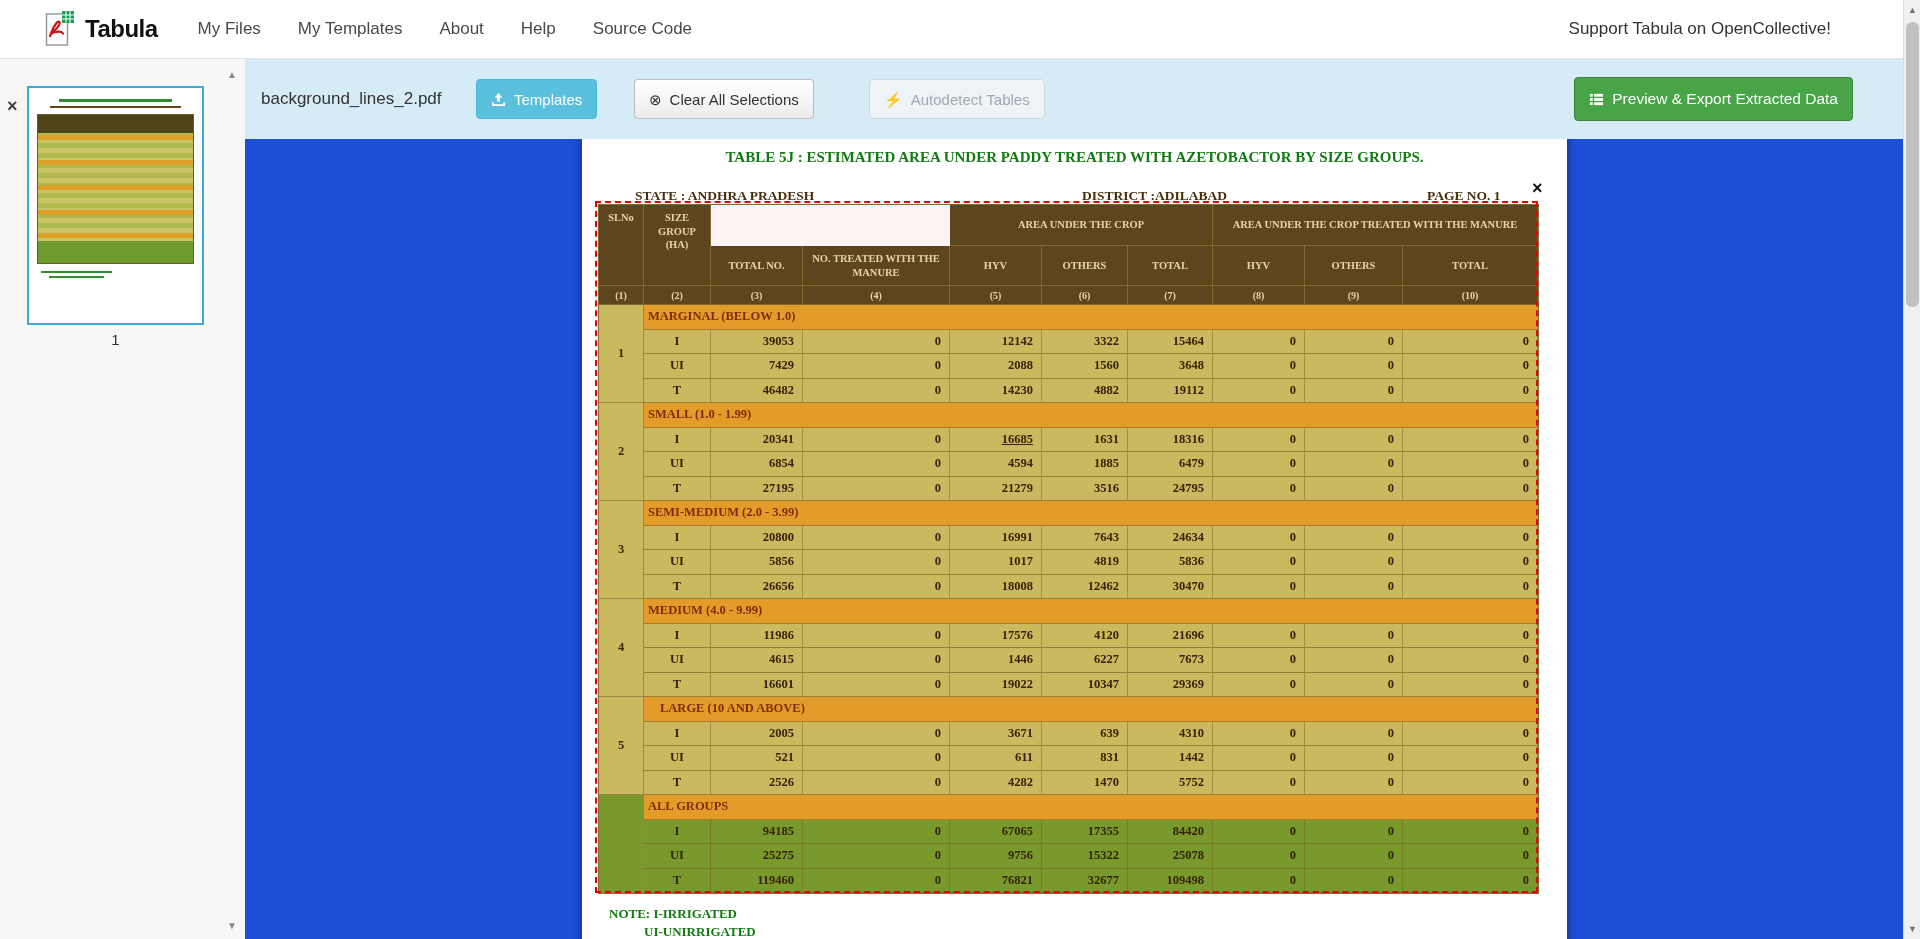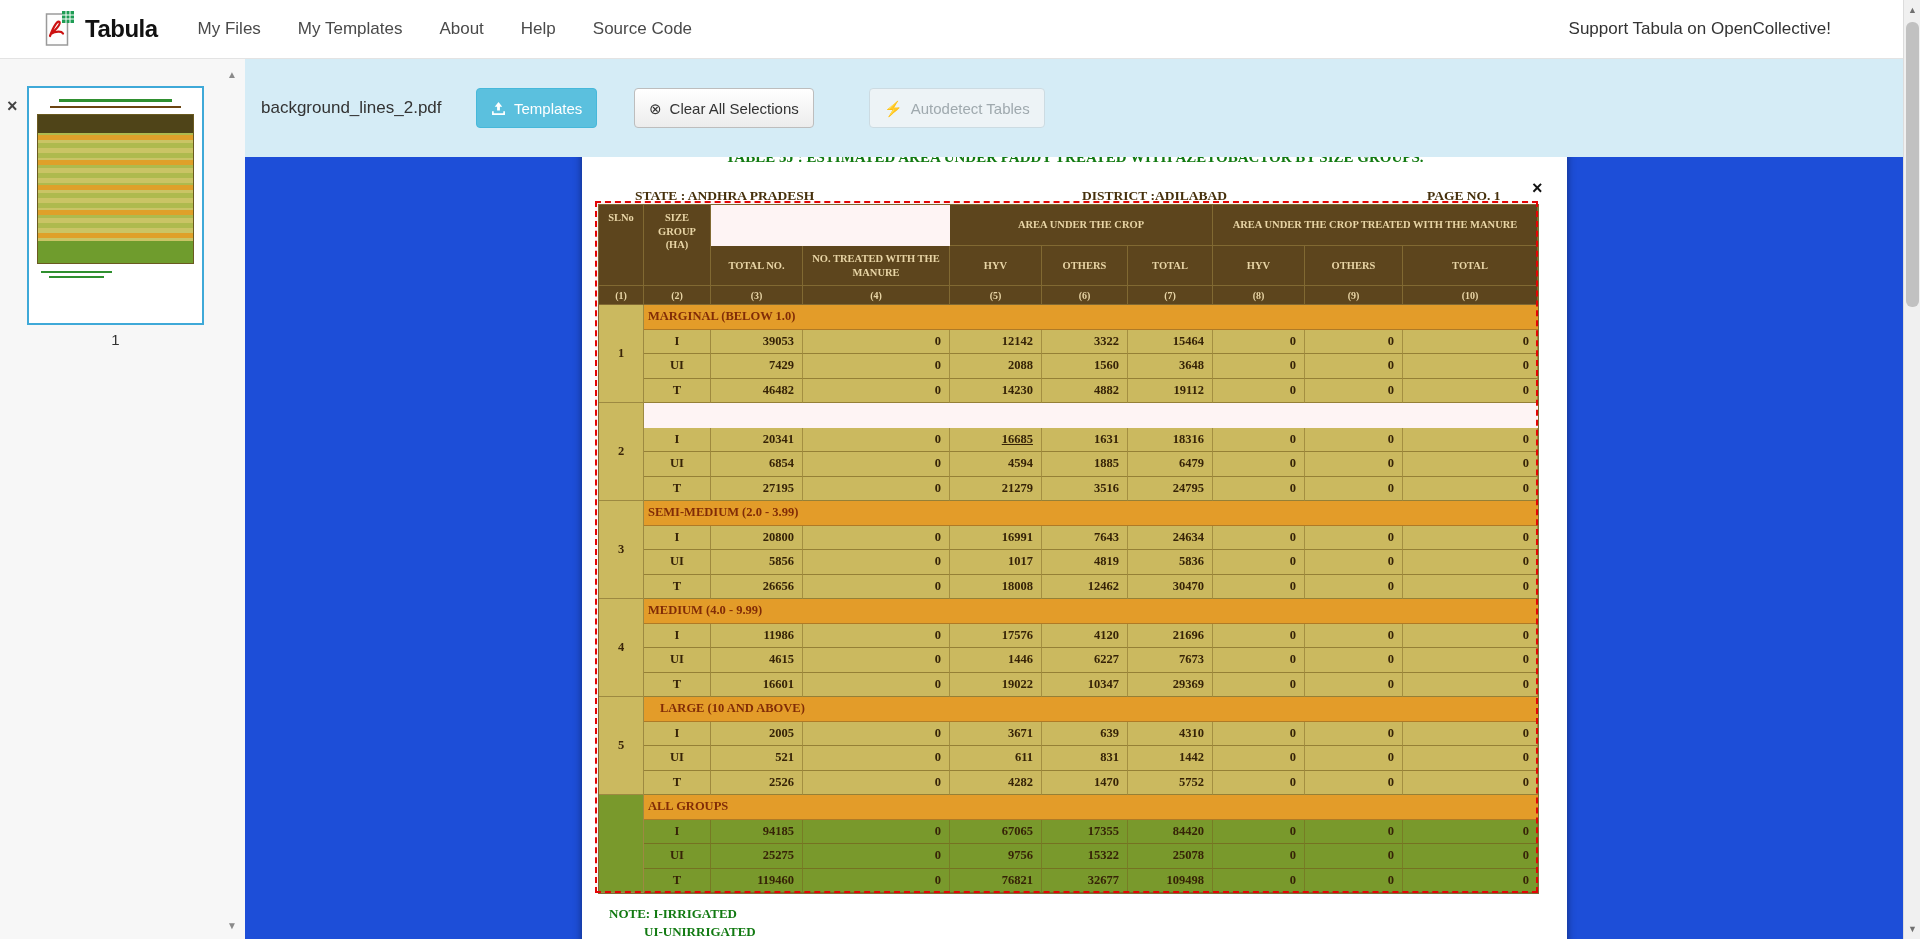--- a/index.html
+++ b/index.html
@@ -10,21 +10,21 @@
   
   .navbar { position:absolute; left:0; top:0; width:1920px; height:59px; background:#fff;
             border-bottom:1px solid #e3e3e3; display:flex; align-items:center; padding-left:45px; z-index:30; }
   .brand { display:flex; align-items:center; gap:10px; cursor:pointer; }
   .brand-title { font-size:24px; font-weight:bold; color:#111; letter-spacing:-0.5px; }
   .nav-menu { display:flex; gap:37px; margin-left:40px; }
   .nav-item { font-size:17px; color:#4a4a4a; cursor:pointer; }
   .support-link { position:absolute; right:89px; font-size:17px; color:#333; cursor:pointer; }
 
   
-  .toolbar { position:absolute; left:245px; top:59px; width:1658px; height:98px; background:#d5ecf6; z-index:20; }
+  .toolbar { position:absolute; left:245px; top:59px; width:1658px; height:80px; background:#d5ecf6; z-index:20; }
   .toolbar > * { position:absolute; top:50%; transform:translateY(-50%); }
   .doc-filename { left:16px; font-size:17px; color:#333; }
   .btn { display:inline-flex; align-items:center; gap:8px; border-radius:4px; font-size:15px;
          padding:0 14px; height:40px; cursor:pointer; border:1px solid transparent; white-space:nowrap; }
   .btn-templates { left:231px; background:#5bc0de; border-color:#46b8da; color:#fff; }
   .btn-clear { left:389px; background:linear-gradient(#ffffff,#ececec); border-color:#bdbdbd; color:#333; }
   .btn-autodetect { left:624px; background:#edf3f6; border-color:#ccdbe2; color:#9fa9ae; cursor:default; }
   .btn-export { right:50px; background:#47a447; border-color:#398439; color:#fff; height:44px; font-size:15.5px; }
   .glyph { font-size:15px; line-height:1; }
 
@@ -132,20 +132,33 @@
       </span>
       <span>Templates</span>
     </button>
     <button class="btn btn-clear">
       <span class="glyph">⊗</span>
       <span>Clear All Selections</span>
     </button>
     <button class="btn btn-autodetect">
       <span class="glyph">⚡</span>
       <span>Autodetect Tables</span>
+    </button>
+    <button class="btn btn-export">
+      <span>
+        <svg width="15" height="15" viewBox="0 0 16 16">
+            <rect x="1" y="2" width="3" height="3" fill="#fff"></rect>
+            <rect x="5.5" y="2" width="9.5" height="3" fill="#fff"></rect>
+            <rect x="1" y="6.5" width="3" height="3" fill="#fff"></rect>
+            <rect x="5.5" y="6.5" width="9.5" height="3" fill="#fff"></rect>
+            <rect x="1" y="11" width="3" height="3" fill="#fff"></rect>
+            <rect x="5.5" y="11" width="9.5" height="3" fill="#fff"></rect>
+          </svg>
+      </span>
+      <span>Preview &amp; Export Extracted Data</span>
     </button>
   </div>
 
   <aside class="sidebar">
     <span class="thumb-close">×</span>
     <div class="thumb">
       <div class="tt-line1"></div>
       <div class="tt-line2"></div>
       <div class="ttable">
         <div class="thead-strip"></div>
@@ -221,20 +234,21 @@
           <div class="rl" style="grid-area: 7 / 2;">T</div>
           <div class="num" style="grid-area: 7 / 3;">46482</div>
           <div class="num" style="grid-area: 7 / 4;">0</div>
           <div class="num" style="grid-area: 7 / 5;">14230</div>
           <div class="num" style="grid-area: 7 / 6;">4882</div>
           <div class="num" style="grid-area: 7 / 7;">19112</div>
           <div class="num" style="grid-area: 7 / 8;">0</div>
           <div class="num" style="grid-area: 7 / 9;">0</div>
           <div class="num" style="grid-area: 7 / 10;">0</div>
           <div class="sl" style="grid-area: 8 / 1 / span 4;">2</div>
+          <div class="band" style="grid-area: 8 / 2 / auto / span 9;">SMALL (1.0 - 1.99)</div>
           <div class="rl" style="grid-area: 9 / 2;">I</div>
           <div class="num" style="grid-area: 9 / 3;">20341</div>
           <div class="num" style="grid-area: 9 / 4;">0</div>
           <div class="num" style="grid-area: 9 / 5; text-decoration: underline;">16685</div>
           <div class="num" style="grid-area: 9 / 6;">1631</div>
           <div class="num" style="grid-area: 9 / 7;">18316</div>
           <div class="num" style="grid-area: 9 / 8;">0</div>
           <div class="num" style="grid-area: 9 / 9;">0</div>
           <div class="num" style="grid-area: 9 / 10;">0</div>
           <div class="rl" style="grid-area: 10 / 2;">UI</div>

